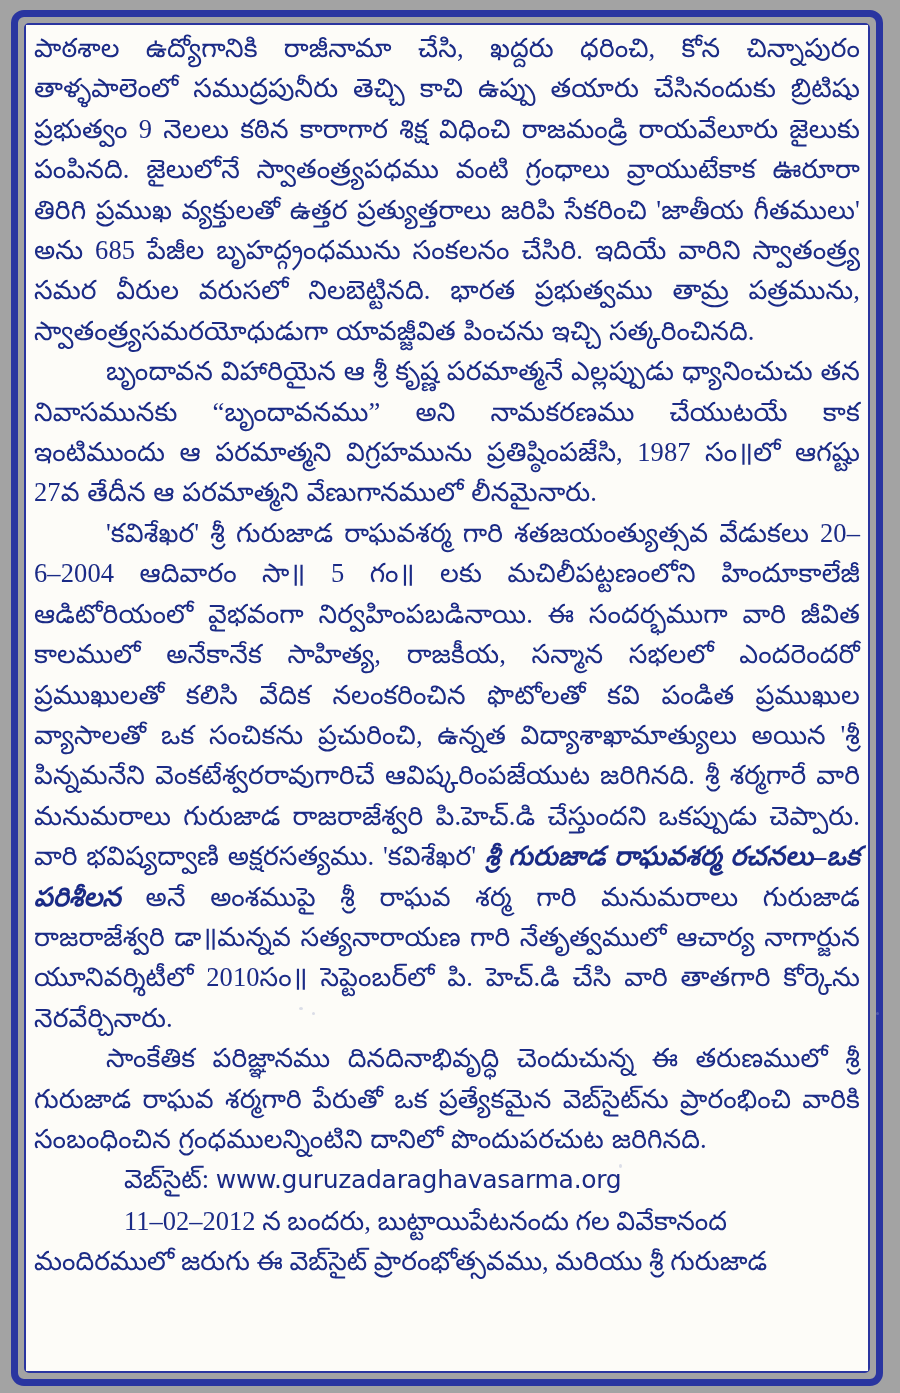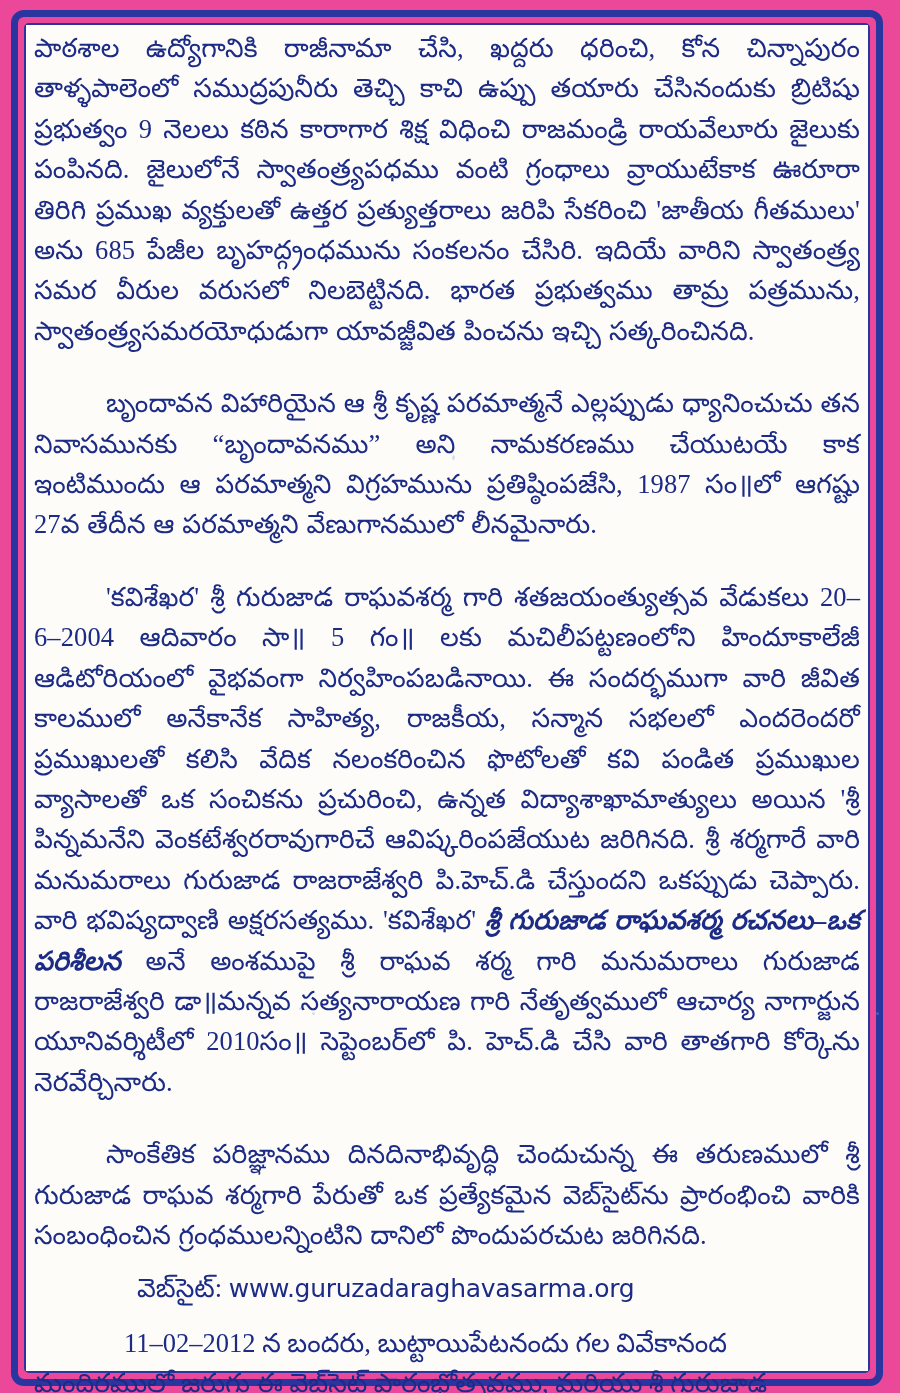--- a/index.html
+++ b/index.html
@@ -13,21 +13,21 @@
     height: 1393px;
     overflow: hidden;
     font-family: "Liberation Serif", "DejaVu Serif", serif;
   }
 
   
   .page {
     position: relative;
     width: 900px;
     height: 1393px;
-    background: #ec4899;
+    background: #a3a3a3;
     box-sizing: border-box;
   }
 
   
   .frame-outer {
     position: absolute;
     left: 11px;
     top: 10px;
     width: 872px;
     height: 1376px;
@@ -77,36 +77,35 @@
     line-height: 40.4px;
     text-align: justify;
     text-justify: inter-word;
     margin: 0;
     font-weight: 500;
     letter-spacing: 0.1px;
     word-spacing: 1px;
   }
   .para.indent {
     text-indent: 72px;
-    margin-top: 32px;
   }
 
   
   .bold-title {
     font-weight: bold;
     font-style: italic;
     color: #1b2b86;
   }
 
   
   .contact-line {
     color: #1b2b86;
     font-size: 26.5px;
     line-height: 40.4px;
-    margin: 13px;
+    margin: 0;
     padding-left: 90px;
     white-space: nowrap;
     font-weight: 500;
   }
   .contact-line .latin {
     font-family: "DejaVu Sans", "Liberation Sans", sans-serif;
     font-size: 25px;
     letter-spacing: -0.3px;
   }
   .closing {

